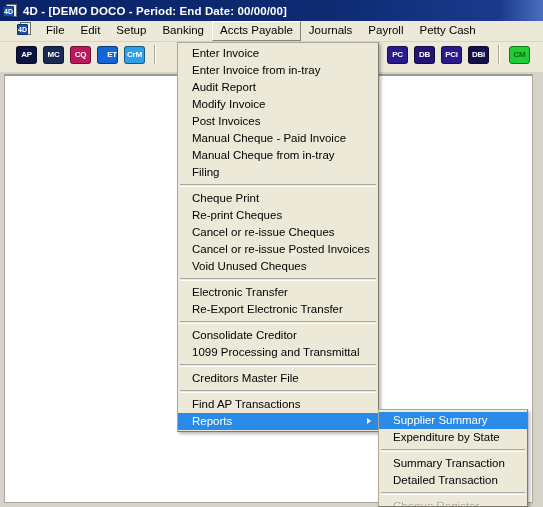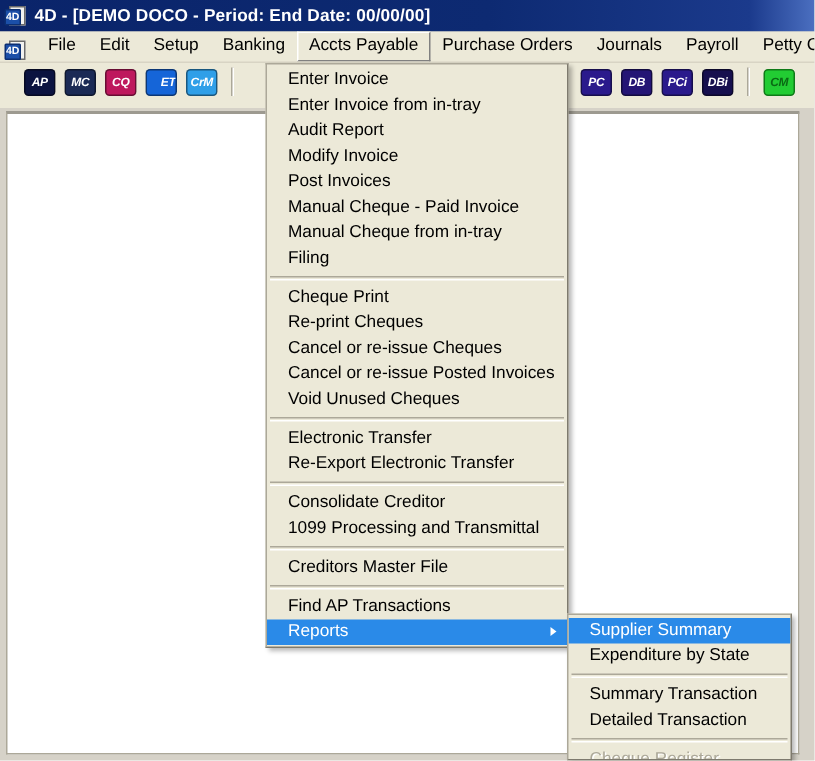--- a/index.html
+++ b/index.html
@@ -78,23 +78,23 @@
 
   
   .menubar {
     position: absolute;
     left: 0; top: 21px;
     width: 543px;
     height: 21px;
     background: #ece9d8;
     border-bottom: 1px solid #d8d4c4;
     display: flex;
-    align-items: flex-end;
-    box-sizing: border-box;
-    padding-left: 3px;
+    align-items: flex-start;
+    box-sizing: border-box;
+    padding-left: 17px;
     overflow: hidden;
     white-space: nowrap;
   }
   .menubar .app-icon { margin-right: 5px; }
   .menu-item {
     padding: 2px 7px 3px 7px;
     font-size: 11.5px;
     color: #000;
     line-height: 13px;
     border: 1px solid transparent;
@@ -119,21 +119,20 @@
     background: #ece9d8;
     box-sizing: border-box;
     overflow: hidden;
   }
   .tb-group {
     position: absolute;
     top: 3px;
     display: flex;
     align-items: center;
     gap: 6px;
-    font-style: italic;
   }
   .tb-group.left  { left: 16px; }
   .tb-group.right { left: 387px; }
 
   .tb-btn {
     width: 21px;
     height: 18px;
     border-radius: 3px;
     border: 1px solid rgba(0,0,0,0.45);
     box-sizing: border-box;
@@ -246,21 +245,20 @@
     <div class="app-icon">
       <div class="page"></div>
       <div class="badge">4D</div>
     </div>
     <div id="menubar-items" style="display:flex;align-items:center;">
         <div class="menu-item">File</div>
         <div class="menu-item">Edit</div>
         <div class="menu-item">Setup</div>
         <div class="menu-item">Banking</div>
         <div class="menu-item open">Accts Payable</div>
-        <div class="menu-item">Purchase Orders</div>
         <div class="menu-item">Journals</div>
         <div class="menu-item">Payroll</div>
         <div class="menu-item">Petty Cash</div>
       </div>
   </div>
 
   <div class="toolbar">
     <div class="tb-group left" id="tb-left">
         <div class="tb-btn" style="background: rgb(11, 19, 64);">AP</div>
         <div class="tb-btn" style="background: rgb(27, 42, 85);">MC</div>

